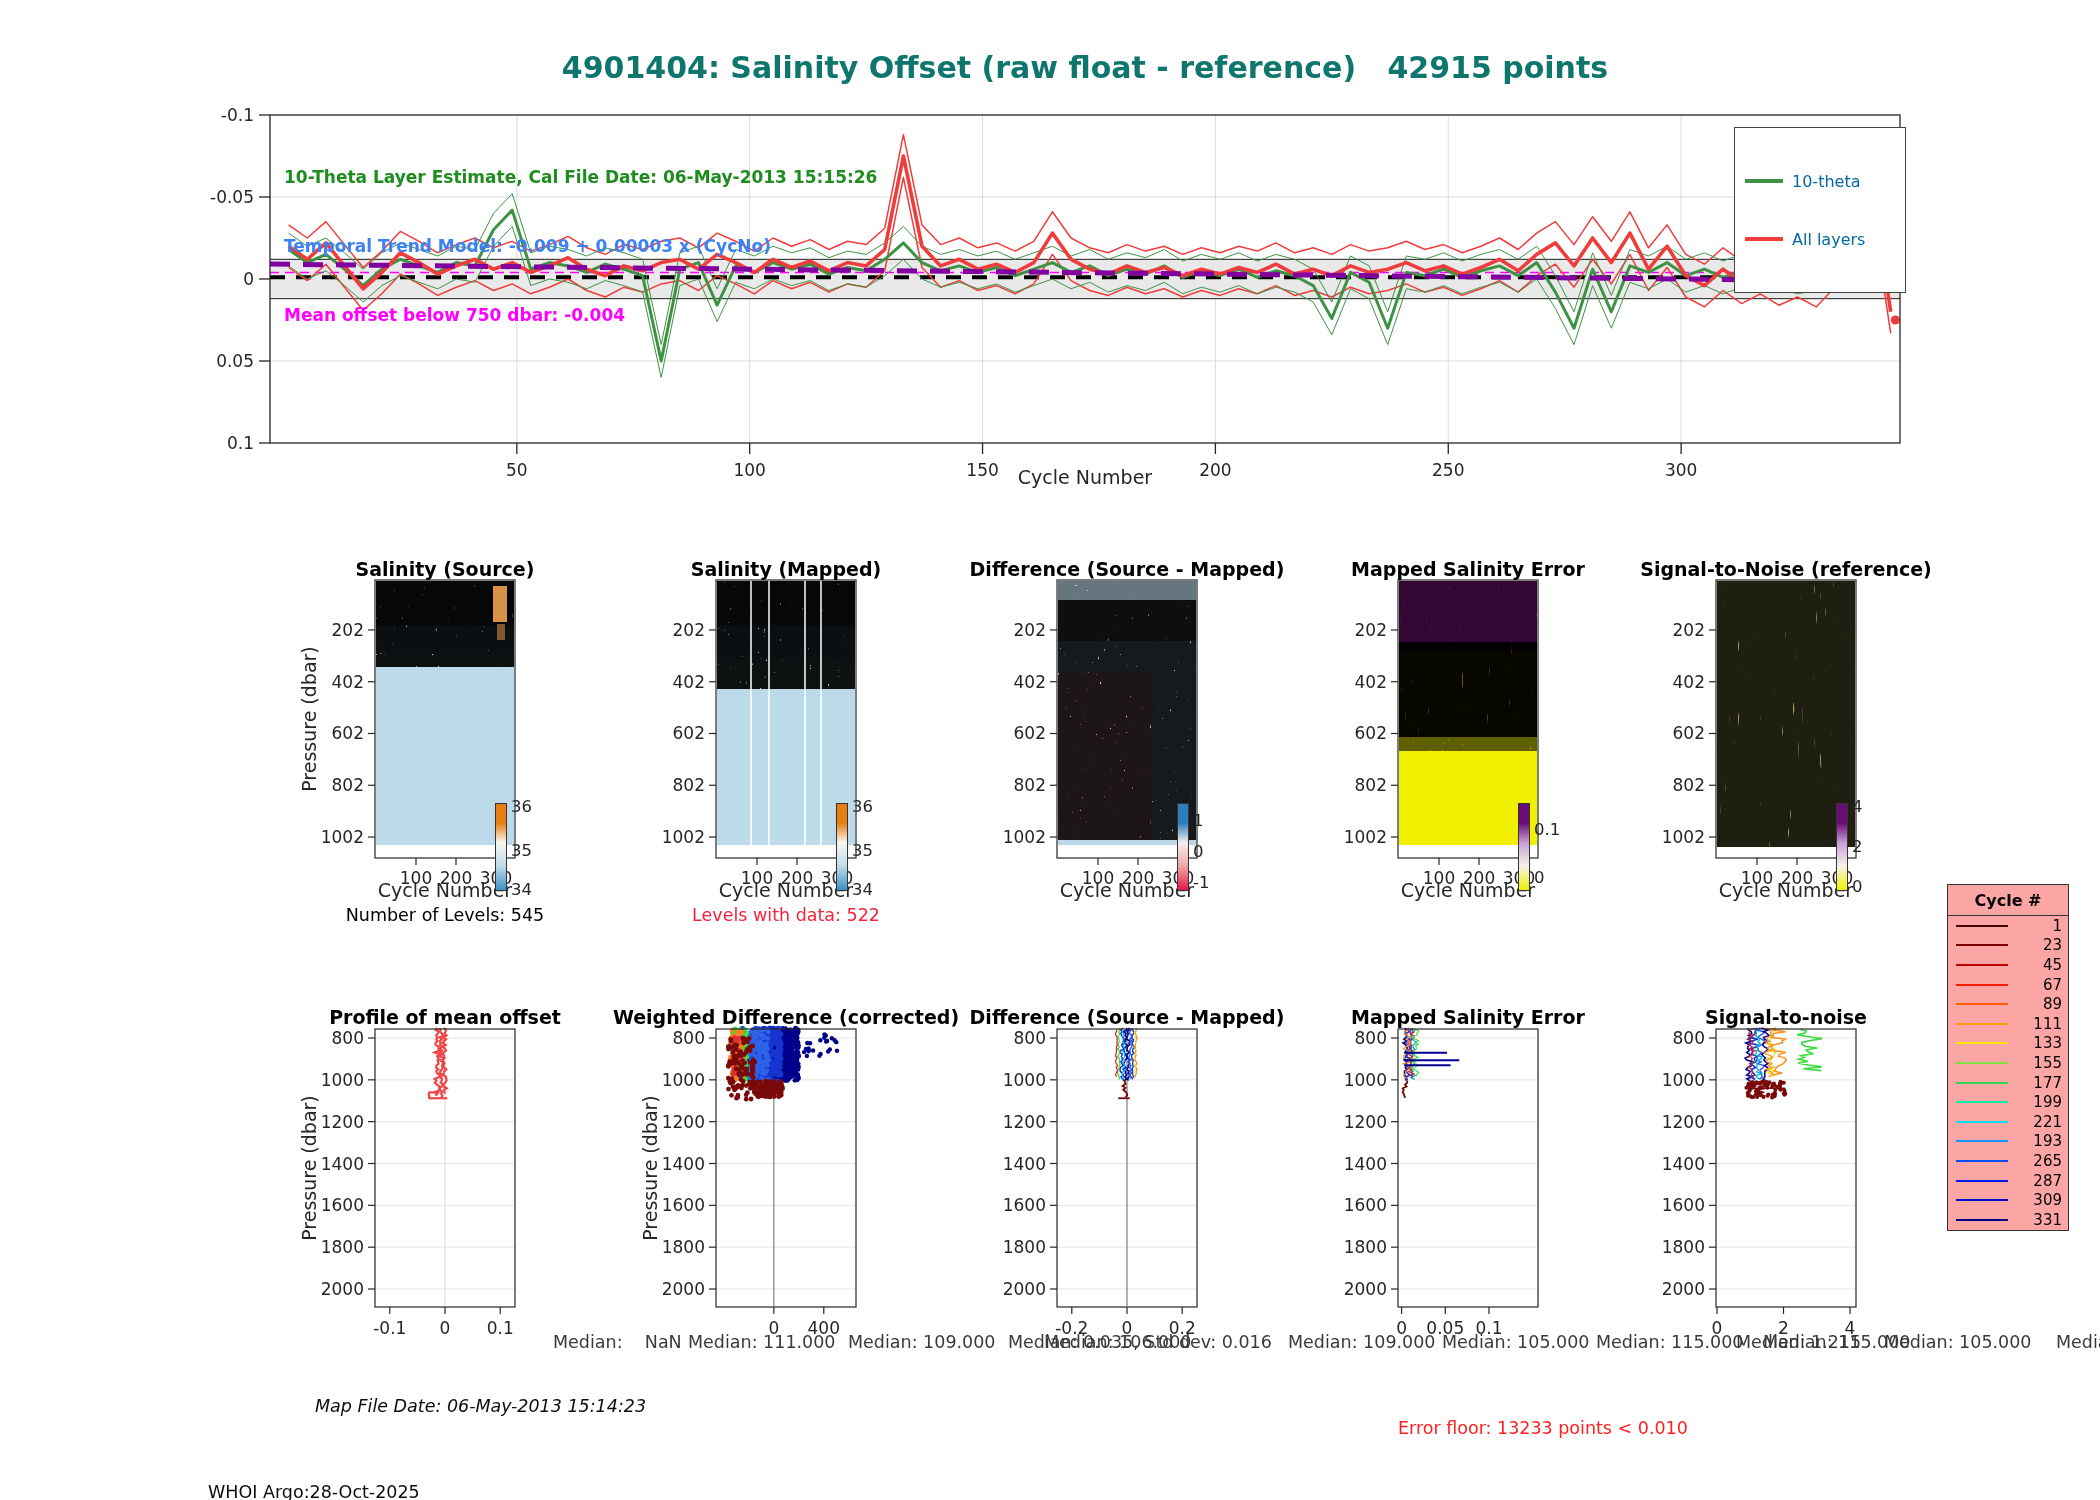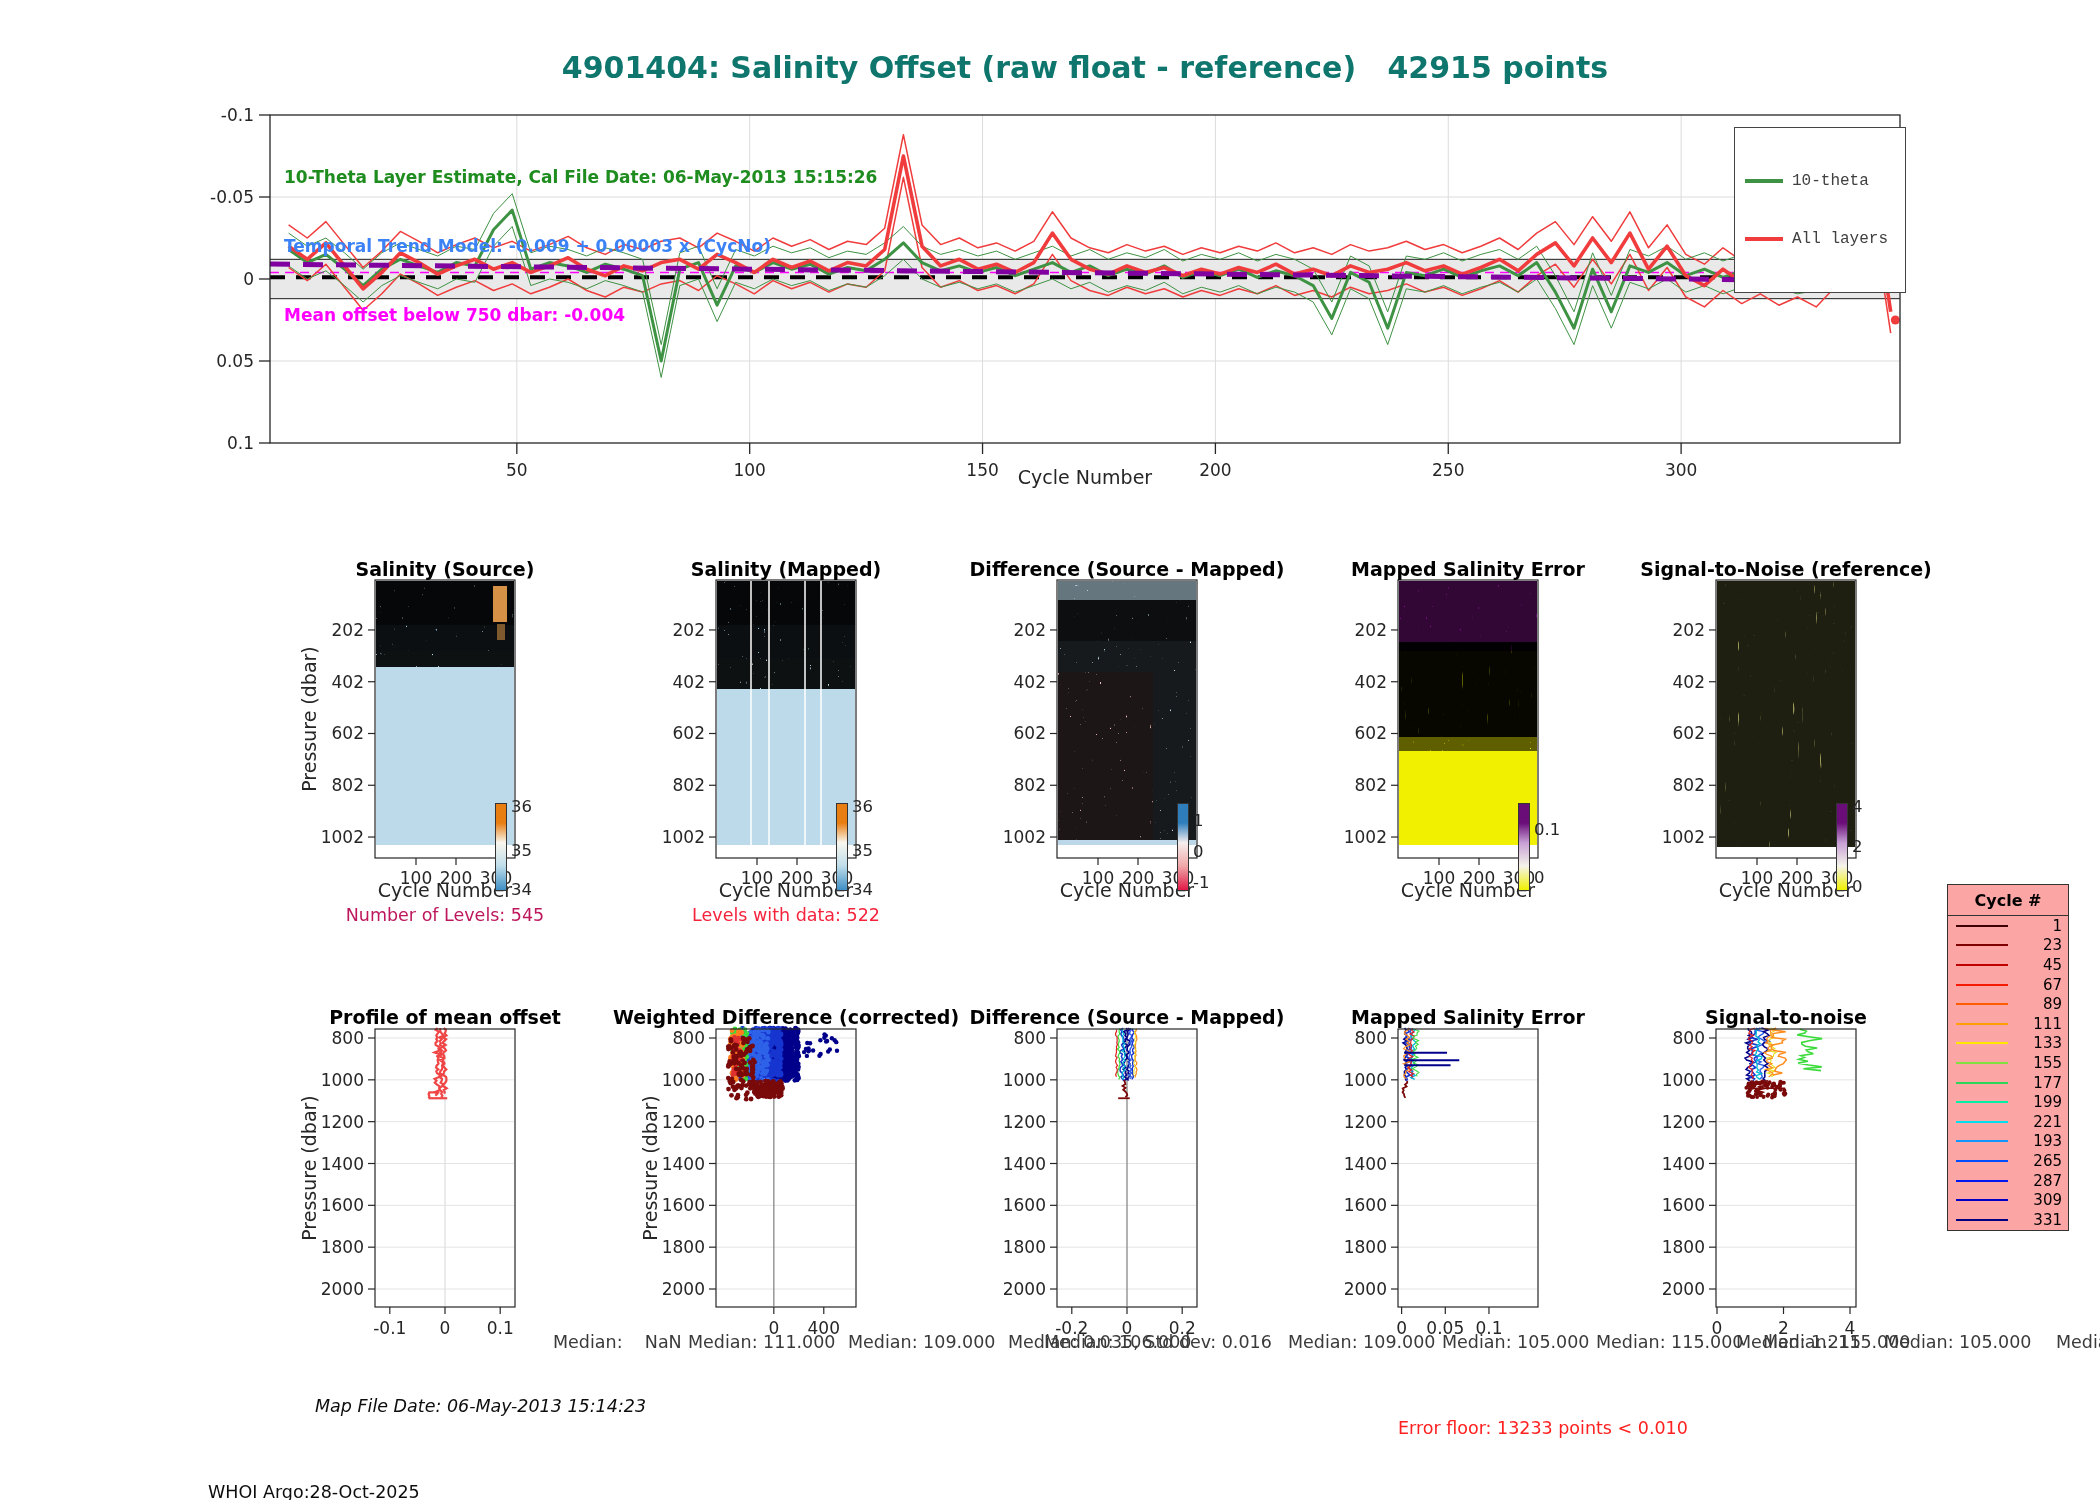--- a/index.html
+++ b/index.html
@@ -6,21 +6,21 @@
   .fig{position:relative;width:2100px;height:1500px;background:#fff;overflow:hidden;
        font-family:"DejaVu Sans","Liberation Sans",sans-serif;}
   svg{position:absolute;left:0;top:0;}
   svg text{font-family:"DejaVu Sans","Liberation Sans",sans-serif;}
   .abs{position:absolute;white-space:pre;}
   .title{left:270px;top:50px;width:1630px;text-align:center;font-size:30px;font-weight:bold;color:#0f766e;}
   .anno{left:284px;top:120px;font-size:17px;line-height:23px;font-weight:bold;}
   .leg{left:1734px;top:127px;width:152px;border:1px solid #444;background:#fff;padding:5px 8px 5px 10px;}
   .leg-row{display:flex;align-items:center;gap:9px;height:20px;}
   .swatch{display:inline-block;width:38px;height:4px;}
-  .leg-lab{font-size:16px;color:#404040;font-family:Liberation Mono, monospace;}
+  .leg-lab{font-size:16px;color:#0369a1;}
   .xlab-top{left:270px;top:466px;width:1630px;text-align:center;font-size:19px;color:#262626;}
   .ptitle{text-align:center;font-size:19px;font-weight:bold;color:#000;white-space:nowrap;}
   .caption{text-align:center;font-size:17.5px;}
   .cbar{position:absolute;width:10px;border:1px solid #333;}
   .cbl{position:absolute;font-size:16.5px;color:#262626;}
   .med{position:absolute;top:1332px;font-size:17.5px;color:#3a3a3a;}
   .foot{font-size:17.5px;color:#0d0d0d;}
   .cyc{left:1947px;top:884px;width:120px;border:1px solid #333;background:#fca5a5;position:absolute;}
   .cyc-h{font-size:16px;font-weight:bold;text-align:center;padding:6px 0 5px 0;border-bottom:1px solid #333;}
   .cyc-row{display:flex;align-items:center;height:19.6px;padding:0 6px 0 8px;}
@@ -2134,21 +2134,21 @@
       <span class="swatch" style="background: rgb(240, 60, 60);"></span>
       <span class="leg-lab">All layers</span>
     </div>
   </div>
 
   <div class="abs xlab-top">Cycle Number</div>
 
   <div id="panel-text-layer">
       <div class="abs ptitle" style="left:245px;top:558px;width:400px;">Salinity (Source)</div>
       <div class="abs " style="left:295px;top:879px;width:300px;text-align:center;font-size:19px;color:#262626;">Cycle Number</div>
-      <div class="abs caption" style="left:295px;top:905px;width:300px;color:#be185d;">Number of Levels: 545</div>
+      <div class="abs caption" style="left:295px;top:905px;width:300px;color:#000000;">Number of Levels: 545</div>
       <div class="cbar" style="left: 495px; top: 803px; height: 86px; background: linear-gradient(rgb(232, 126, 18) 0%, rgb(232, 126, 18) 22%, rgb(248, 246, 238) 45%, rgb(191, 221, 234) 72%, rgb(63, 143, 197) 100%);"></div>
       <div class="cbl" style="left: 511px; top: 797.44px;">36</div>
       <div class="cbl" style="left: 511px; top: 841.3px;">35</div>
       <div class="cbl" style="left: 511px; top: 880px;">34</div>
       <div class="abs ptitle" style="left:586px;top:558px;width:400px;">Salinity (Mapped)</div>
       <div class="abs " style="left:636px;top:879px;width:300px;text-align:center;font-size:19px;color:#262626;">Cycle Number</div>
       <div class="abs caption" style="left:636px;top:905px;width:300px;color:#F5233C;">Levels with data: 522</div>
       <div class="cbar" style="left: 836px; top: 803px; height: 86px; background: linear-gradient(rgb(232, 126, 18) 0%, rgb(232, 126, 18) 22%, rgb(248, 246, 238) 45%, rgb(191, 221, 234) 72%, rgb(63, 143, 197) 100%);"></div>
       <div class="cbl" style="left: 852px; top: 797.44px;">36</div>
       <div class="cbl" style="left: 852px; top: 841.3px;">35</div>

